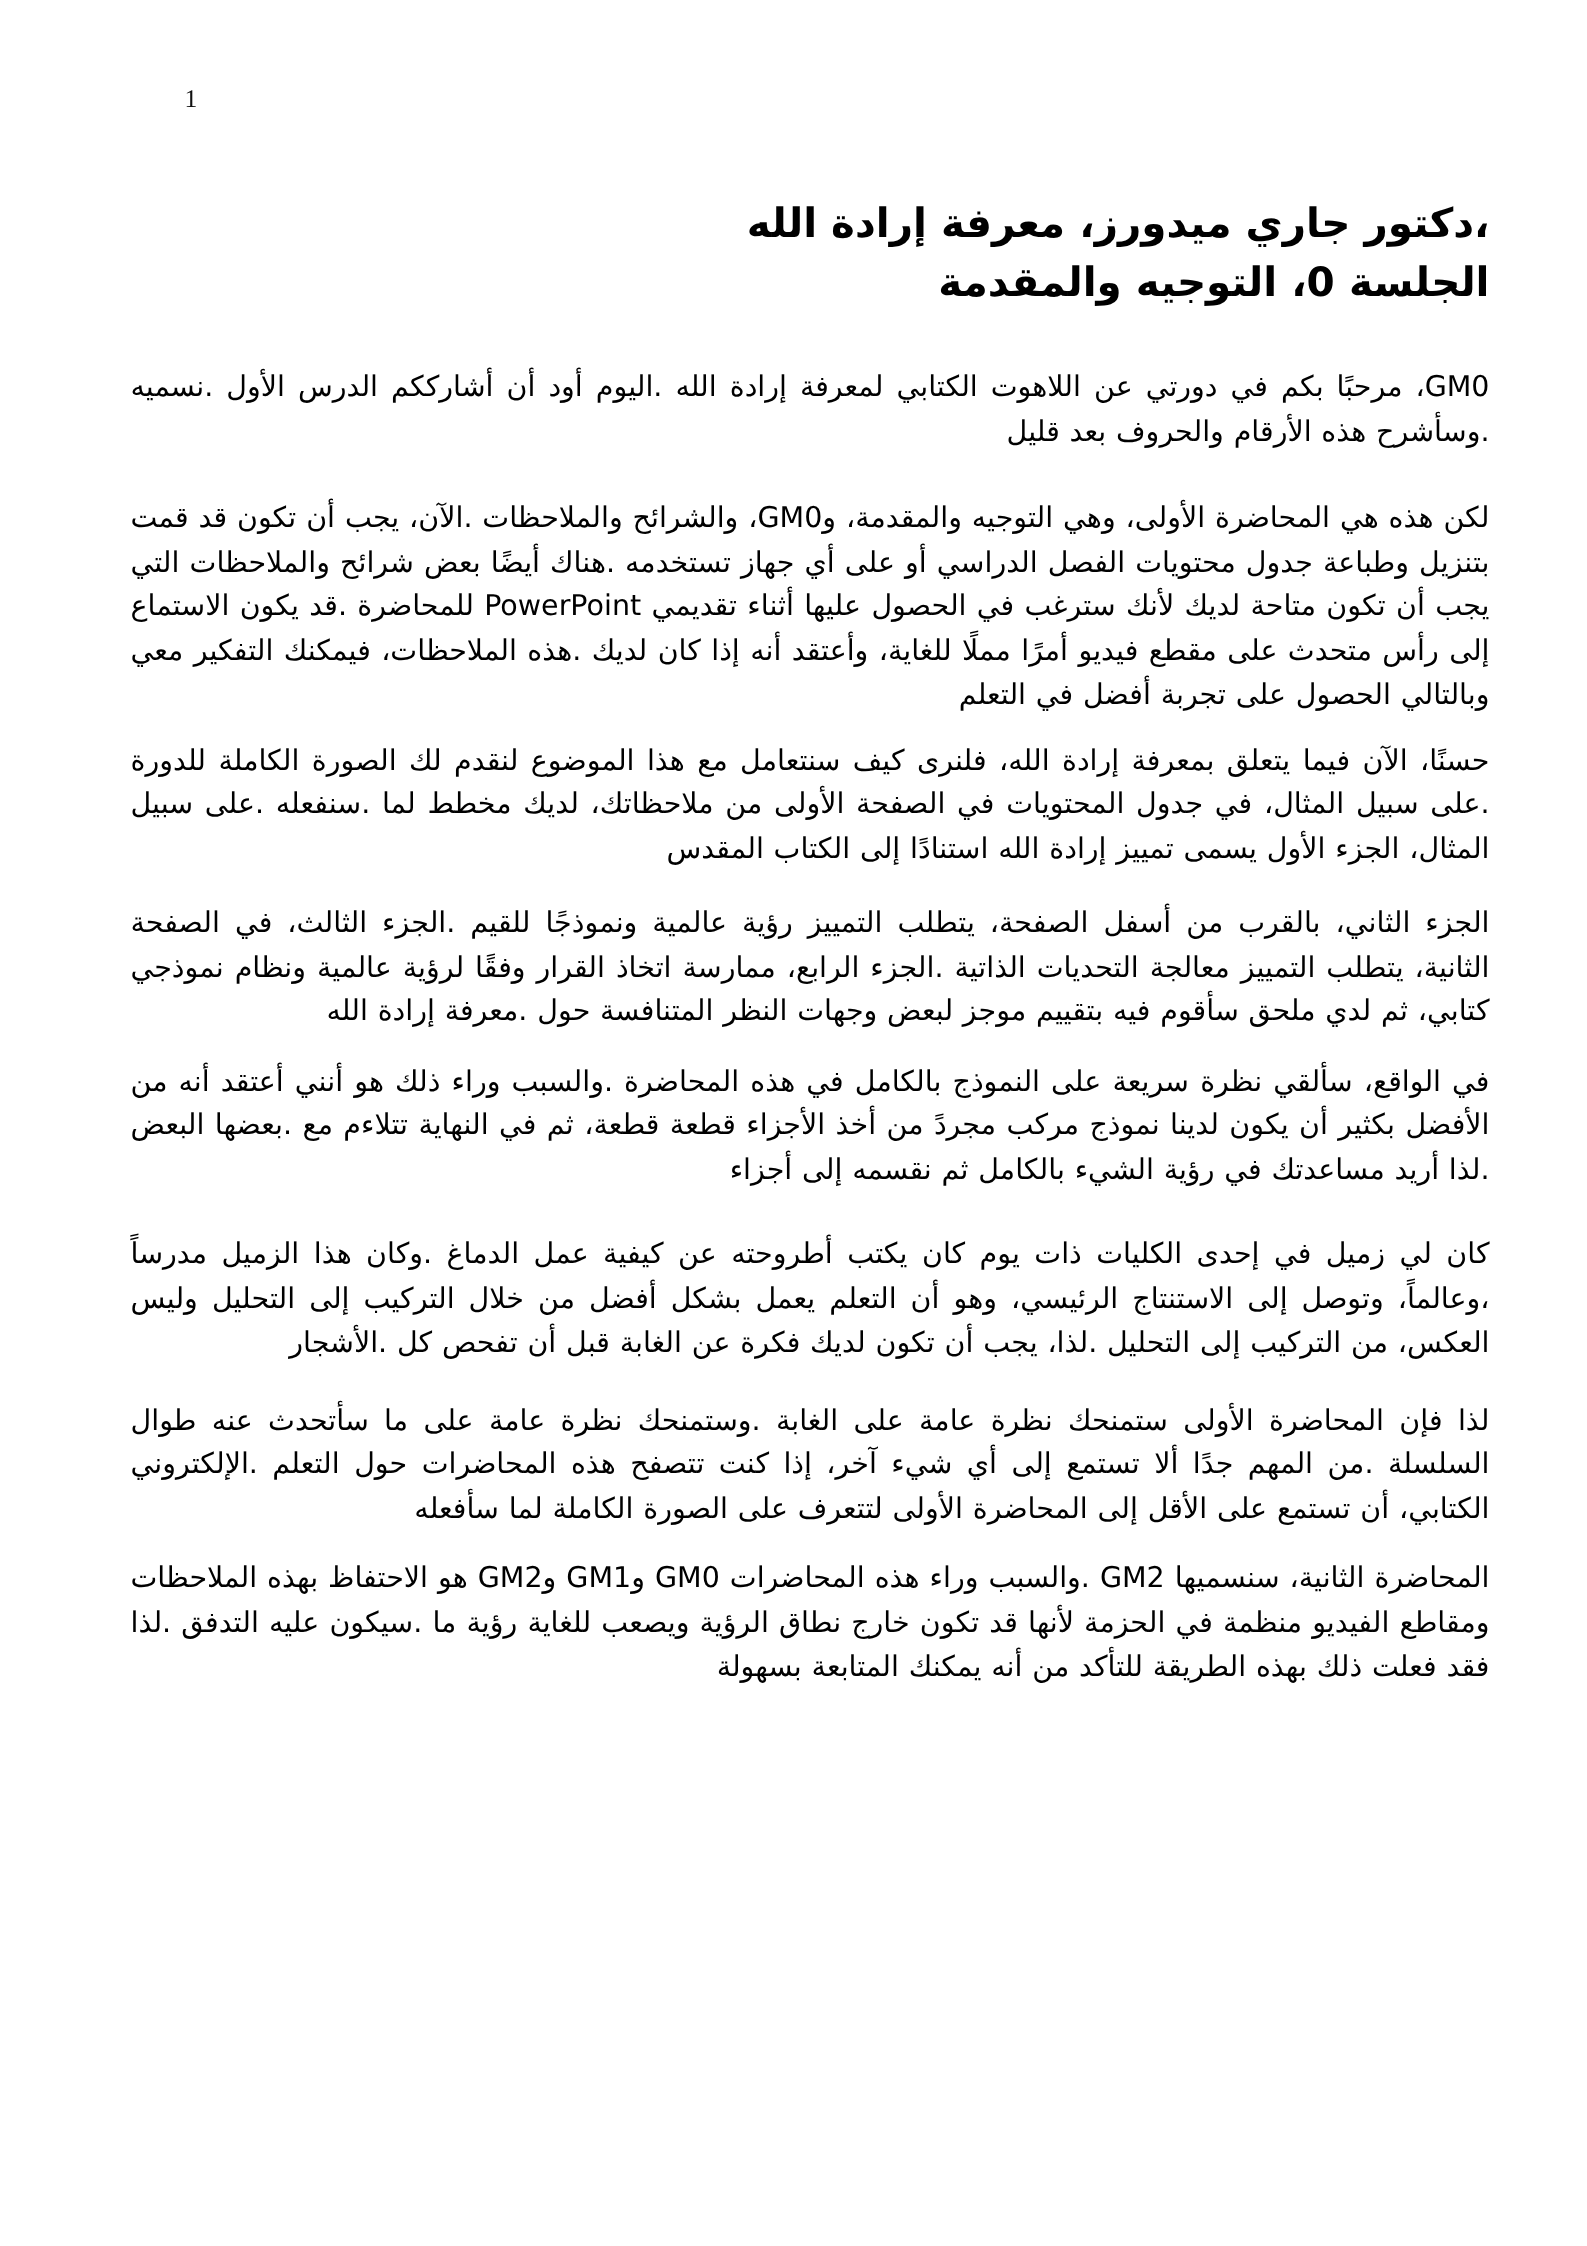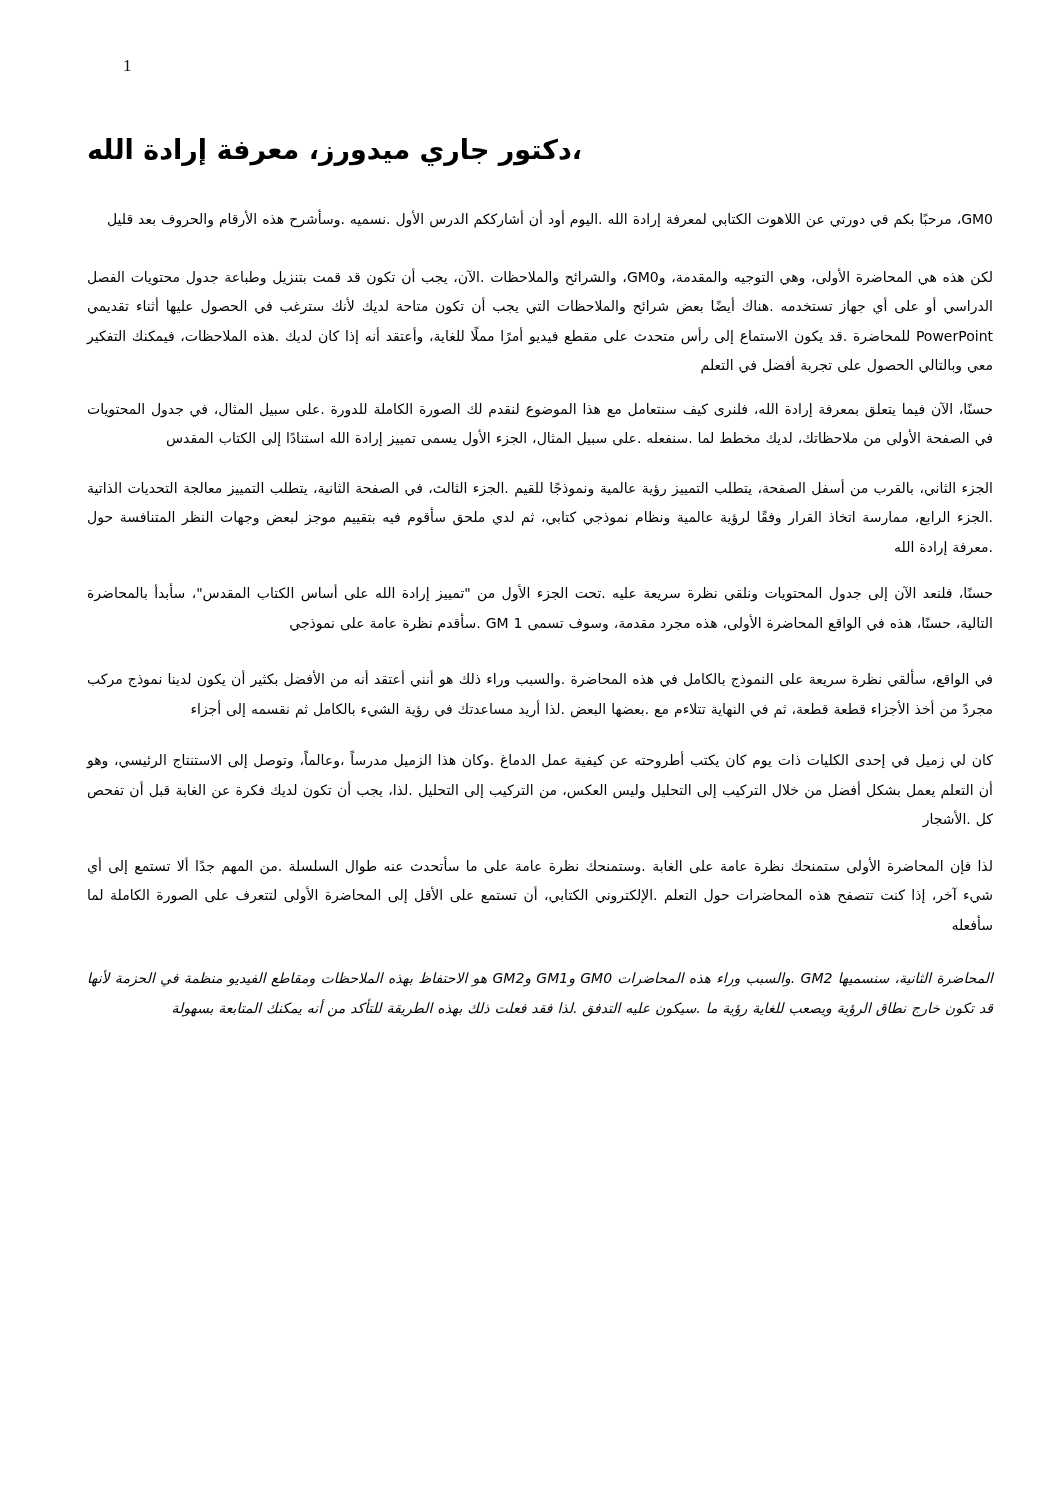--- a/index.html
+++ b/index.html
@@ -27,35 +27,35 @@
   }
   .content {
     position: absolute;
     left: 87px;
     top: 130px;
     width: 906px;
     direction: rtl;
   }
   .title-line {
     margin: 0;
-    text-align: left;
+    text-align: right;
     font-size: 27px;
     font-weight: bold;
     line-height: 39px;
     letter-spacing: 0;
   }
   .byline {
     margin: 4px 0 0 0;
     text-align: center;
     font-size: 18px;
     line-height: 28px;
   }
   .paragraphs p {
     margin: 0;
-    font-size: 14px;
+    font-size: 19px;
     line-height: 29.5px;
     text-align: justify;
     text-justify: inter-word;
     word-spacing: 0.5px;
   }
   .paragraphs p:nth-of-type(1) { margin-top: 36px; }
   .paragraphs p:nth-of-type(2) { margin-top: 28px; }
   .paragraphs p:nth-of-type(3) { margin-top: 14px; }
   .paragraphs p:nth-of-type(4) { margin-top: 20px; }
   .paragraphs p:nth-of-type(5) { margin-top: 17px; }
@@ -65,26 +65,26 @@
   .paragraphs p:nth-of-type(9) { margin-top: 24px; font-style: italic; }
 </style>
 </head>
 <body>
 
 <div class="page">
   <div class="page-number">1</div>
 
   <div class="content">
     <h1 class="title-line">،دكتور جاري ميدورز، معرفة إرادة الله</h1>
+    <h1 class="title-line">الجلسة 0، التوجيه والمقدمة</h1>
 
     <div class="paragraphs">
       <p>GM0، مرحبًا بكم في دورتي عن اللاهوت الكتابي لمعرفة إرادة الله .اليوم أود أن أشارككم الدرس الأول .نسميه .وسأشرح هذه الأرقام والحروف بعد قليل</p>
       <p>لكن هذه هي المحاضرة الأولى، وهي التوجيه والمقدمة، وGM0، والشرائح والملاحظات .الآن، يجب أن تكون قد قمت بتنزيل وطباعة جدول محتويات الفصل الدراسي أو على أي جهاز تستخدمه .هناك أيضًا بعض شرائح والملاحظات التي يجب أن تكون متاحة لديك لأنك سترغب في الحصول عليها أثناء تقديمي PowerPoint للمحاضرة .قد يكون الاستماع إلى رأس متحدث على مقطع فيديو أمرًا مملًا للغاية، وأعتقد أنه إذا كان لديك .هذه الملاحظات، فيمكنك التفكير معي وبالتالي الحصول على تجربة أفضل في التعلم</p>
       <p>حسنًا، الآن فيما يتعلق بمعرفة إرادة الله، فلنرى كيف سنتعامل مع هذا الموضوع لنقدم لك الصورة الكاملة للدورة .على سبيل المثال، في جدول المحتويات في الصفحة الأولى من ملاحظاتك، لديك مخطط لما .سنفعله .على سبيل المثال، الجزء الأول يسمى تمييز إرادة الله استنادًا إلى الكتاب المقدس</p>
       <p>الجزء الثاني، بالقرب من أسفل الصفحة، يتطلب التمييز رؤية عالمية ونموذجًا للقيم .الجزء الثالث، في الصفحة الثانية، يتطلب التمييز معالجة التحديات الذاتية .الجزء الرابع، ممارسة اتخاذ القرار وفقًا لرؤية عالمية ونظام نموذجي كتابي، ثم لدي ملحق سأقوم فيه بتقييم موجز لبعض وجهات النظر المتنافسة حول .معرفة إرادة الله</p>
-      <p>حسنًا، فلنعد الآن إلى جدول المحتويات ونلقي نظرة سريعة عليه .تحت الجزء الأول من "تمييز إرادة الله على أساس الكتاب المقدس"، سأبدأ بالمحاضرة التالية، حسنًا، هذه في الواقع المحاضرة الأولى، هذه مجرد مقدمة، وسوف تسمى GM 1 .سأقدم نظرة عامة على نموذجي</p>
       <p>في الواقع، سألقي نظرة سريعة على النموذج بالكامل في هذه المحاضرة .والسبب وراء ذلك هو أنني أعتقد أنه من الأفضل بكثير أن يكون لدينا نموذج مركب مجردً من أخذ الأجزاء قطعة قطعة، ثم في النهاية تتلاءم مع .بعضها البعض .لذا أريد مساعدتك في رؤية الشيء بالكامل ثم نقسمه إلى أجزاء</p>
       <p>كان لي زميل في إحدى الكليات ذات يوم كان يكتب أطروحته عن كيفية عمل الدماغ .وكان هذا الزميل مدرساً ،وعالماً، وتوصل إلى الاستنتاج الرئيسي، وهو أن التعلم يعمل بشكل أفضل من خلال التركيب إلى التحليل وليس العكس، من التركيب إلى التحليل .لذا، يجب أن تكون لديك فكرة عن الغابة قبل أن تفحص كل .الأشجار</p>
       <p>لذا فإن المحاضرة الأولى ستمنحك نظرة عامة على الغابة .وستمنحك نظرة عامة على ما سأتحدث عنه طوال السلسلة .من المهم جدًا ألا تستمع إلى أي شيء آخر، إذا كنت تتصفح هذه المحاضرات حول التعلم .الإلكتروني الكتابي، أن تستمع على الأقل إلى المحاضرة الأولى لتتعرف على الصورة الكاملة لما سأفعله</p>
       <p>المحاضرة الثانية، سنسميها GM2 .والسبب وراء هذه المحاضرات GM0 وGM1 وGM2 هو الاحتفاظ بهذه الملاحظات ومقاطع الفيديو منظمة في الحزمة لأنها قد تكون خارج نطاق الرؤية ويصعب للغاية رؤية ما .سيكون عليه التدفق .لذا فقد فعلت ذلك بهذه الطريقة للتأكد من أنه يمكنك المتابعة بسهولة</p>
     </div>
   </div>
 </div>
 
 </body></html>

